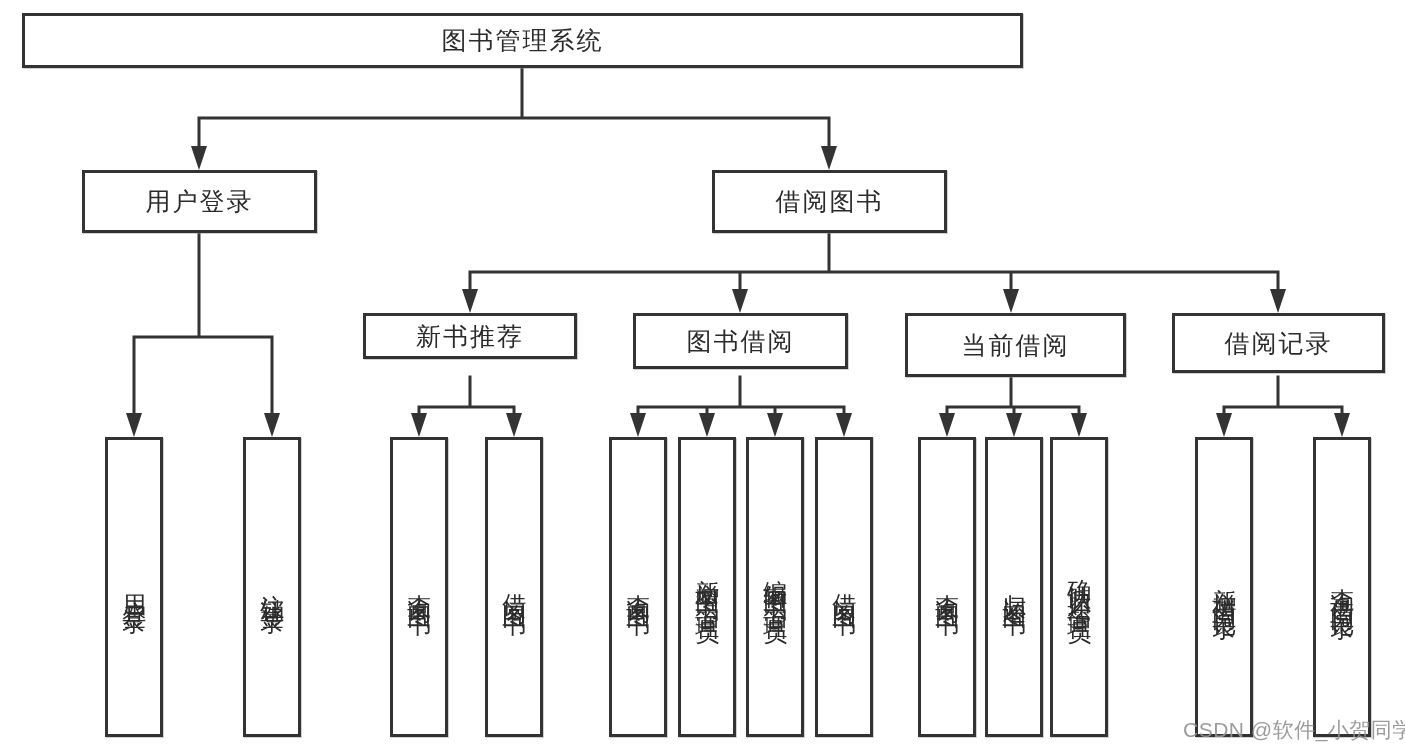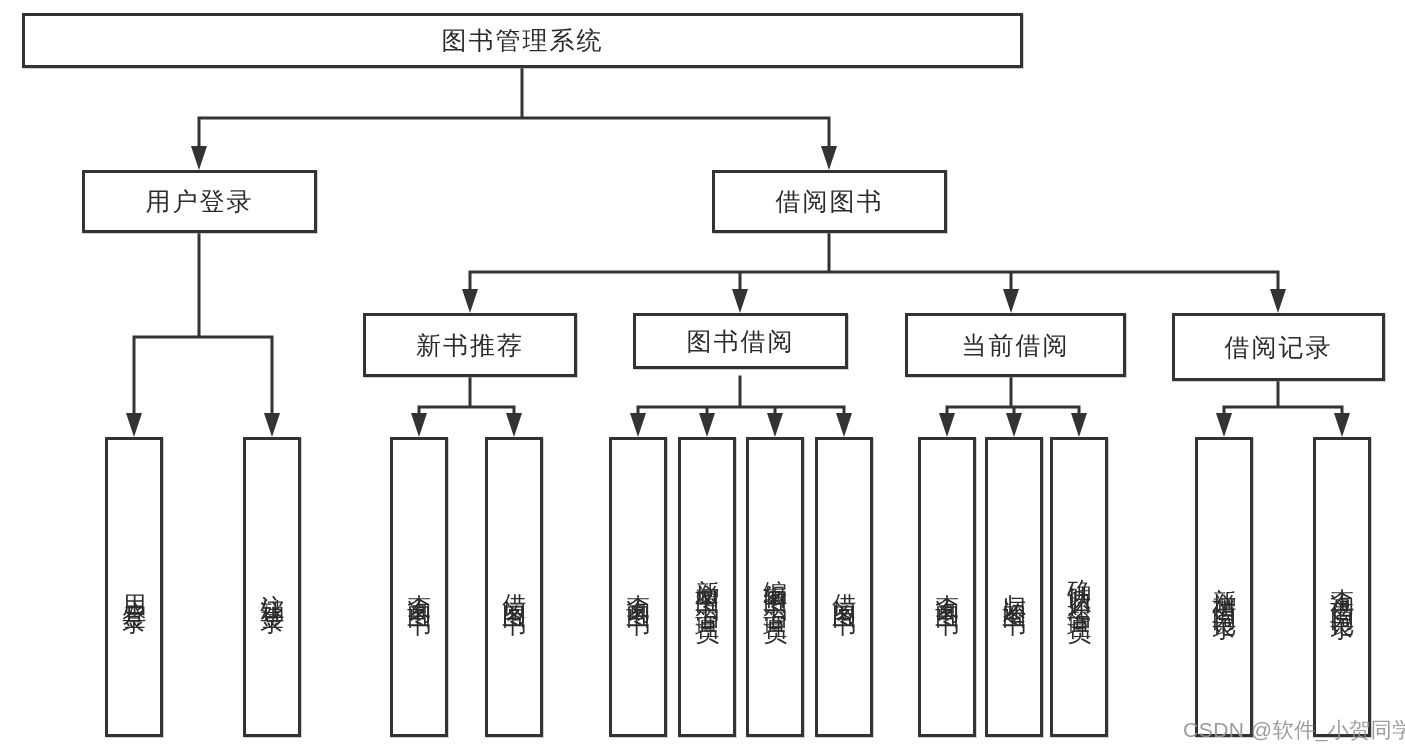--- a/index.html
+++ b/index.html
@@ -89,30 +89,30 @@
     <span>图书管理系统</span>
   </div>
 
   <div class="node hnode" style="left:82px; top:170px; width:235px; height:63px;">
     <span>用户登录</span>
   </div>
   <div class="node hnode" style="left:712px; top:170px; width:235px; height:63px;">
     <span>借阅图书</span>
   </div>
 
-  <div class="node hnode" style="left:363px; top:313px; width:214px; height:64px;">
+  <div class="node hnode" style="left:363px; top:313px; width:214px; height:46px;">
     <span>新书推荐</span>
   </div>
   <div class="node hnode" style="left:633px; top:313px; width:215px; height:56px;">
     <span>图书借阅</span>
   </div>
   <div class="node hnode" style="left:905px; top:313px; width:221px; height:64px;">
     <span>当前借阅</span>
   </div>
-  <div class="node hnode" style="left:1172px; top:313px; width:213px; height:68px;">
+  <div class="node hnode" style="left:1172px; top:313px; width:213px; height:60px;">
     <span>借阅记录</span>
   </div>
 
   <div class="node vnode" style="left:105px; top:437px; width:58px; height:300px;">
     <span>用户登录</span>
   </div>
   <div class="node vnode" style="left:243px; top:437px; width:58px; height:300px;">
     <span>注销登录</span>
   </div>
 

